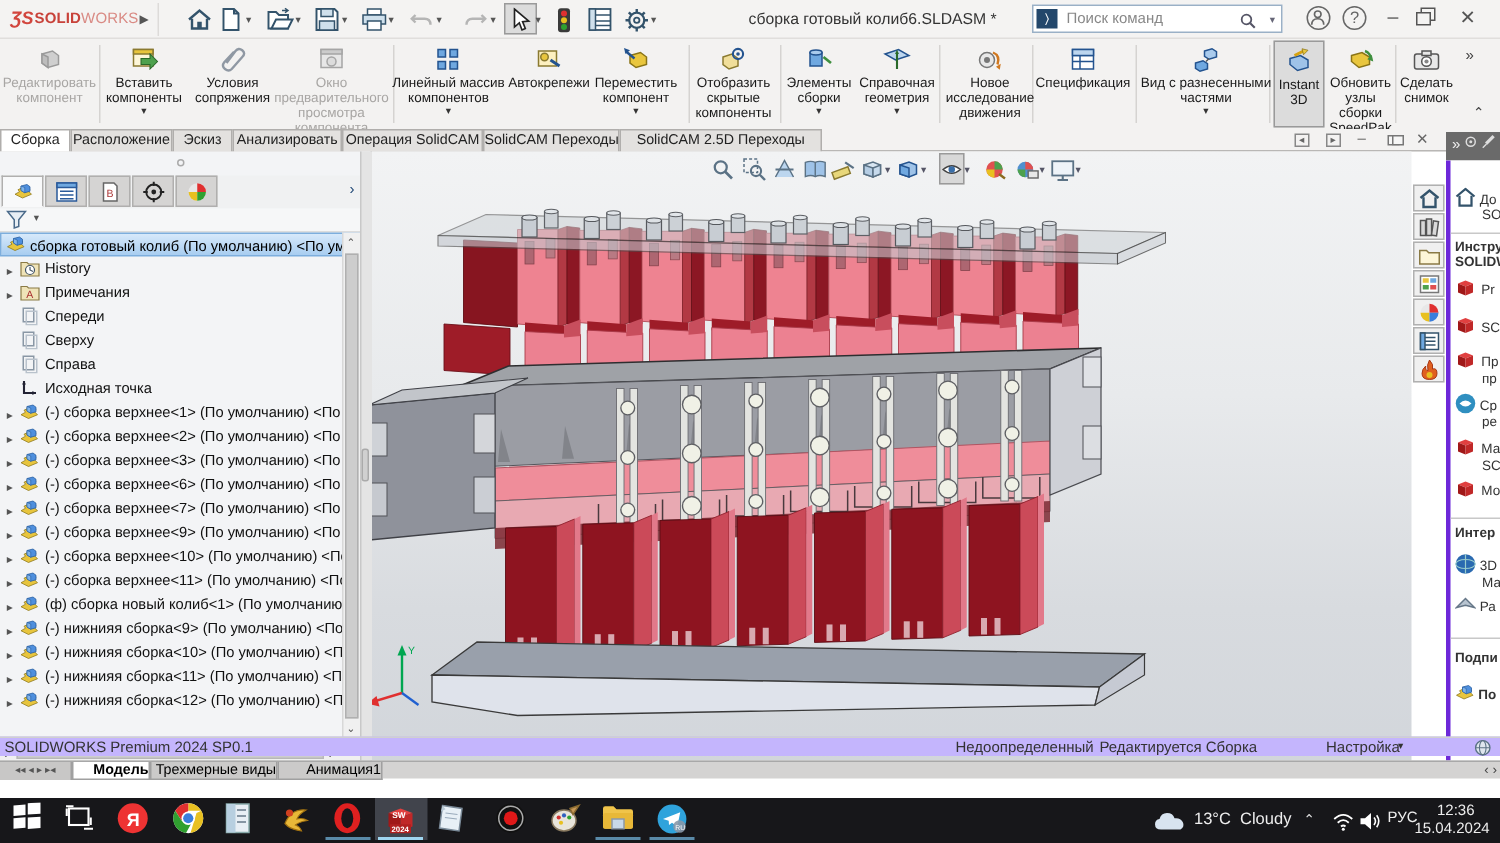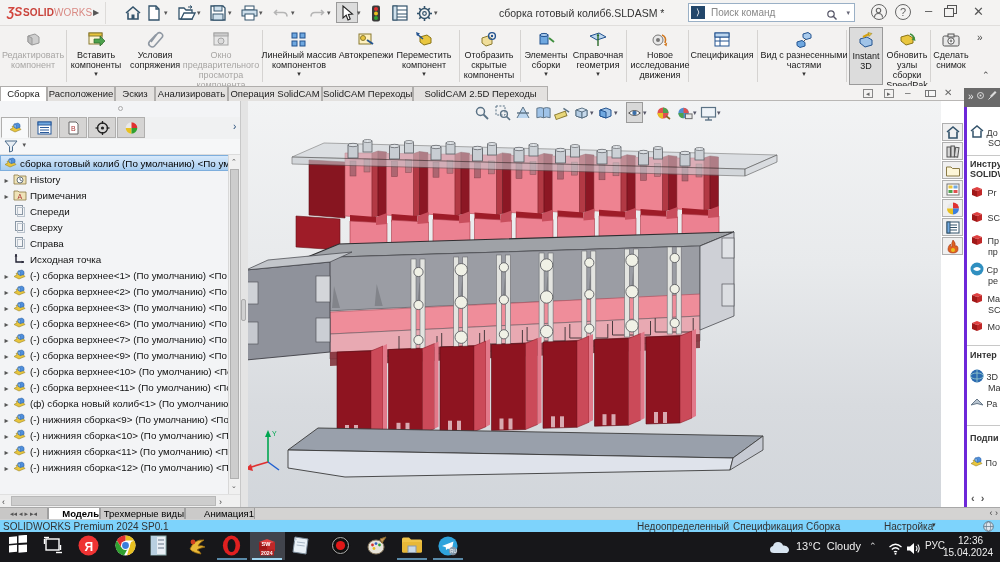--- a/index.html
+++ b/index.html
@@ -29,21 +29,21 @@
 .hui{position:absolute;top:3px;height:18px;display:flex;align-items:center;justify-content:center}
 .hui.hbox{background:#d8d8d8;border:1px solid #9a9a9a;top:1px;height:21px;width:22px}
 .hua{position:absolute;top:8px;font-size:7px;color:#556}
 #taskpane{position:absolute;left:964px;top:107px;width:36px;height:400px;background:#fff;border-left:3px solid #6d28d9;overflow:hidden}
 #tpstrip{position:absolute;left:941px;top:101px;width:23px;height:406px}
 .tpt{position:absolute;left:1px;width:21px;height:18px;background:#f0f0f0;border:1px solid #b0b0b0;display:flex;align-items:center;justify-content:center}
 #tphdr{position:absolute;left:964px;top:88px;width:36px;height:19px;background:#6a6a6a;color:#eee;font-size:10px;line-height:18px;padding-left:4px}
 #modeltabs{position:absolute;left:0;top:507px;width:1000px;height:12px;background:#d4d3d2;border-top:1px solid #a8a8a8}
 .mtab{position:absolute;top:0;height:12px;font-size:9.5px;line-height:12px;text-align:right;background:#cbcac9;border:1px solid #a0a0a0;border-top:none}
 .mtab.act{background:#fff}
-#statusbar{position:absolute;left:0;top:519px;width:1000px;height:13px;background:#7dd3fc;border-top:1px solid #d0d0d0;font-size:10px;color:#333}
+#statusbar{position:absolute;left:0;top:491px;width:1000px;height:13px;background:#c4b5fd;border-top:1px solid #d0d0d0;font-size:10px;color:#333}
 #taskbar{position:absolute;left:0;top:532px;width:1000px;height:30px;background:#17171a}
 #treehsb{position:absolute;left:0;top:393px;width:240px;height:13px;background:#f0f0f0;border-top:1px solid #e0e0e0}
 </style></head>
 <body>
 
 <div id="titlebar">
   <div style="position:absolute;left:7px;top:5px;font-size:12px;color:#d2463e;font-style:italic;font-weight:bold">ƷS</div>
   <div style="position:absolute;left:23px;top:7px;font-size:10px;letter-spacing:0.1px"><span style="color:#c8423a;font-weight:bold">SOLID</span><span style="color:#d98a84">WORKS</span></div>
   <div style="position:absolute;left:105px;top:2px;width:1px;height:22px;background:#dddbd9"></div>
   <div style="position:absolute;left:93px;top:8px;font-size:8px;color:#555">▶</div>
@@ -909,40 +909,40 @@
     <div style="position:absolute;left:3px;top:262px;white-space:nowrap;font-size:9px;font-weight:normal;color:#333"><svg width="14" height="14" viewBox="0 0 14 14" style="vertical-align:-3px">
         <circle cx="7" cy="7" r="6.5" fill="#2a6ab0"></circle>
         <ellipse cx="7" cy="7" rx="6.5" ry="3" fill="none" stroke="#9cc" stroke-width="0.8"></ellipse>
         <line x1="7" y1="0.5" x2="7" y2="13.5" stroke="#9cc" stroke-width="0.8"></line>
       </svg> 3D<br><span style="margin-left:18px">Ма</span></div>
     <div style="position:absolute;left:3px;top:290px;white-space:nowrap;font-size:9px;font-weight:normal;color:#333"><svg width="14" height="12" viewBox="0 0 14 12" style="vertical-align:-2px">
         <path d="M1 8 L7 2 L13 8 L7 6.5 Z" fill="#b8c4d0" stroke="#678"></path>
       </svg> Ра</div>
     <div style="position:absolute;left:0;top:318px;width:40px;border-top:1px solid #c8c8c8"></div>
     <div style="position:absolute;left:3px;top:326px;white-space:nowrap;font-size:9px;font-weight:normal;color:#333"> <b>Подпи</b></div>
-    <div style="position:absolute;left:3px;top:348px;white-space:nowrap;font-size:9px;font-weight:normal;color:#333"><svg width="13" height="13" viewBox="0 0 13 13" style="vertical-align:-2px">
+    <div style="position:absolute;left:3px;top:348px;white-space:nowrap;font-size:9px;font-weight:bold;color:#333"><svg width="13" height="13" viewBox="0 0 13 13" style="vertical-align:-2px">
         <polygon points="1,8.5 6,11 12,8.5 10,6.5 11,5 7,3.5 3,5.5 4,6.8" fill="#e8c53d" stroke="#8a7417" stroke-width="0.5"></polygon>
         <polygon points="5,3 9,2 11,3.5 11,6.5 7.5,7.5 5,6" fill="#4f8fdd" stroke="#235a9e" stroke-width="0.5"></polygon>
         <polygon points="5,3 7.5,4 7.5,7.5 5,6" fill="#7fb3ea" stroke="#235a9e" stroke-width="0.4"></polygon>
       </svg> По</div>
   <div style="position:absolute;left:4px;top:385px;font-size:11px;font-weight:bold;color:#555">‹&nbsp;&nbsp;›</div>
 </div>
 
 <div id="modeltabs">
   <div style="position:absolute;left:0;top:0;width:48px;height:12px;background:#c8c7c6;border-right:1px solid #a0a0a0;font-size:7px;color:#555;line-height:11px;text-align:center">◂◂ ◂ ▸ ▸◂</div>
   <div class="mtab act" style="left:48px;width:52px"><b>Модель</b></div>
   <div class="mtab" style="left:100px;width:85px">Трехмерные виды</div>
   <div class="mtab" style="left:185px;width:70px">Анимация1</div>
   <div style="position:absolute;right:2px;top:0;font-size:9px;color:#444">‹ ›</div>
 </div>
 
 <div id="statusbar">
   <div style="position:absolute;left:3px;top:1px">SOLIDWORKS Premium 2024 SP0.1</div>
   <div style="position:absolute;left:637px;top:1px">Недоопределенный</div>
-  <div style="position:absolute;left:733px;top:1px">Спецификация Сборка</div>
+  <div style="position:absolute;left:733px;top:1px">Редактируется Сборка</div>
   <div style="position:absolute;left:884px;top:1px">Настройка</div>
   <div style="position:absolute;left:932px;top:1px;font-size:7px">▾</div>
   <div style="position:absolute;left:983px;top:1px"><svg width="11" height="11" viewBox="0 0 11 11">
         <circle cx="5.5" cy="5.5" r="4.8" fill="#dfe6ee" stroke="#5b7285" stroke-width="0.9"></circle>
         <ellipse cx="5.5" cy="5.5" rx="2.2" ry="4.8" fill="none" stroke="#5b7285" stroke-width="0.7"></ellipse>
         <line x1="0.7" y1="5.5" x2="10.3" y2="5.5" stroke="#5b7285" stroke-width="0.7"></line>
       </svg></div>
 </div>
 
 <div id="taskbar">

